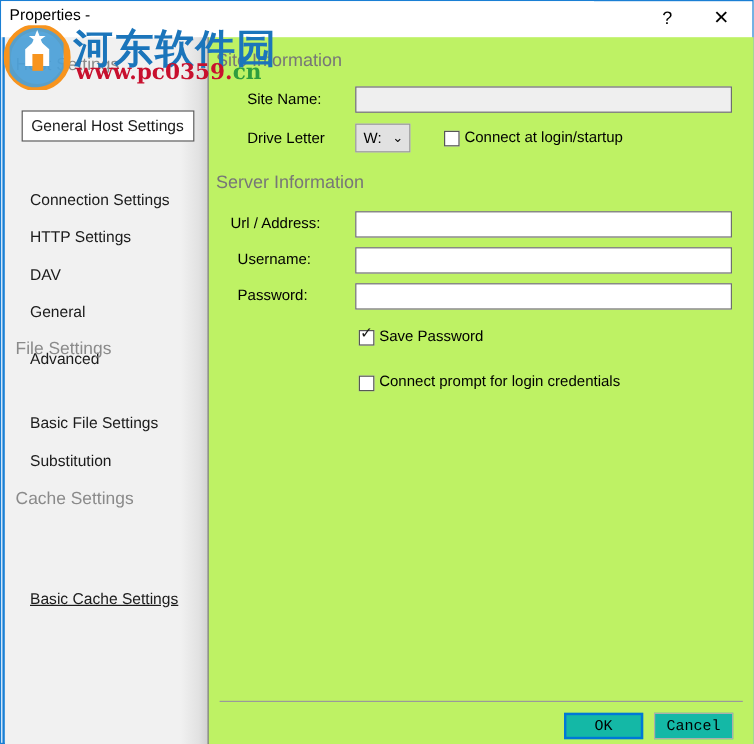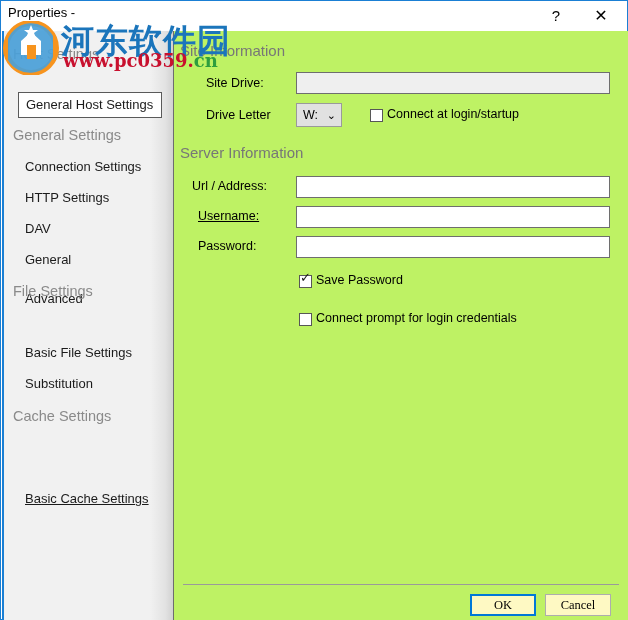--- a/index.html
+++ b/index.html
@@ -222,23 +222,23 @@
     width: 436px;
     height: 1px;
     background: #9a9a9a;
   }
   .dlg-button {
     position: absolute;
     top: 593px;
     width: 66px;
     height: 22px;
     box-sizing: border-box;
-    background: #fef9c3;
+    background: #14b8a6;
     border: 1px solid #adadad;
-    font-family: Liberation Serif, serif;
+    font-family: Liberation Mono, monospace;
     font-size: 12.5px;
     color: #000000;
     cursor: default;
     padding: 0;
   }
   #ok-button {
     left: 469px;
     border: 2px solid #0078d7;
   }
   #cancel-button { left: 544px; }
@@ -295,61 +295,60 @@
     <button class="caption-btn" id="close-btn">
       <span class="caption-glyph">✕</span>
     </button>
   </div>
 
   <div id="sidebar">
 
     <div class="nav-group-header" style="top:15px;">Host Settings</div>
     <button class="nav-item selected" style="top:61px;">General Host Settings</button>
 
-    <div class="nav-group-header" style="top:96px;">General Settings</div>
     <button class="nav-item" style="top:128px;">Connection Settings</button>
     <button class="nav-item" style="top:159px;">HTTP Settings</button>
     <button class="nav-item" style="top:190px;">DAV</button>
     <button class="nav-item" style="top:221px;">General</button>
     <button class="nav-item" style="top:260px;">Advanced</button>
 
     <div class="nav-group-header" style="top:252px;">File Settings</div>
     <button class="nav-item" style="top:314px;">Basic File Settings</button>
     <button class="nav-item" style="top:345px;">Substitution</button>
 
     <div class="nav-group-header" style="top:377px;">Cache Settings</div>
     <button class="nav-item" style="top:460px;text-decoration:underline;">Basic Cache Settings</button>
   </div>
   <div id="sidebar-divider"></div>
 
   <div id="content">
 
     <div class="section-title" style="left:6px; top:11px;">Site Information</div>
 
-    <div class="field-label" style="left:32px; top:45px;">Site Drive:</div>
+    <div class="field-label" style="left:32px; top:45px;">Site Name:</div>
     <input class="text-input disabled" id="site-name-input" style="left: 122px; top: 41px; width: 314px;" readonly="" value="">
 
     <div class="field-label" style="left:32px; top:77px;">Drive Letter</div>
     <div id="drive-letter-combo">
       <span id="drive-letter-value">W:</span>
       <span id="drive-letter-chevron">⌄</span>
     </div>
 
     <div class="checkbox-row" id="connect-login-row" style="left:196px; top:78px;">
       <span class="cb-box"></span>
 
       <span class="cb-label">Connect at login/startup</span>
     </div>
 
     <div class="section-title" style="left:6px; top:113px;">Server Information</div>
 
     <div class="field-label" style="left:18px; top:148px;">Url / Address:</div>
     <input class="text-input" id="url-input" style="left: 122px; top: 145px; width: 314px;" value="">
 
-    <div class="field-label" style="left:24px; top:178px;text-decoration:underline;">Username:</div>
+    <div class="field-label" style="left:24px; top:178px;">Username:</div>
     <input class="text-input" id="username-input" style="left: 122px; top: 175px; width: 314px;" value="">
 
     <div class="field-label" style="left:24px; top:208px;">Password:</div>
     <input class="text-input" id="password-input" type="password" style="left: 122px; top: 205px; width: 314px;" value="">
 
     <div class="checkbox-row checked" id="save-password-row" style="left:125px; top:244px;">
       <span class="cb-box"></span>
       <span class="cb-check">✓</span>
       <span class="cb-label">Save Password</span>
     </div>

